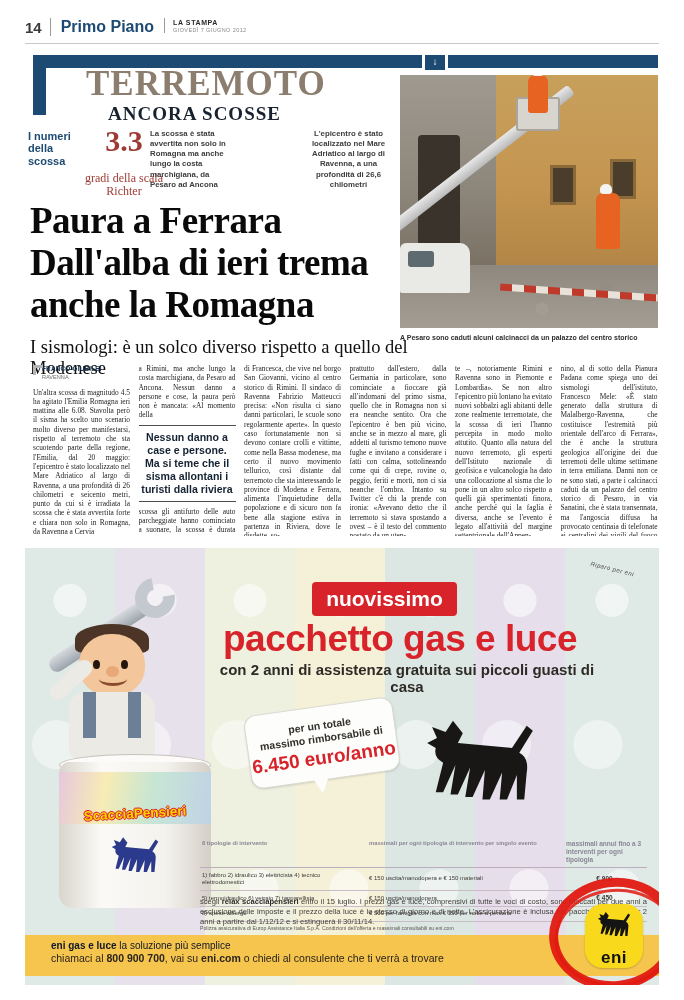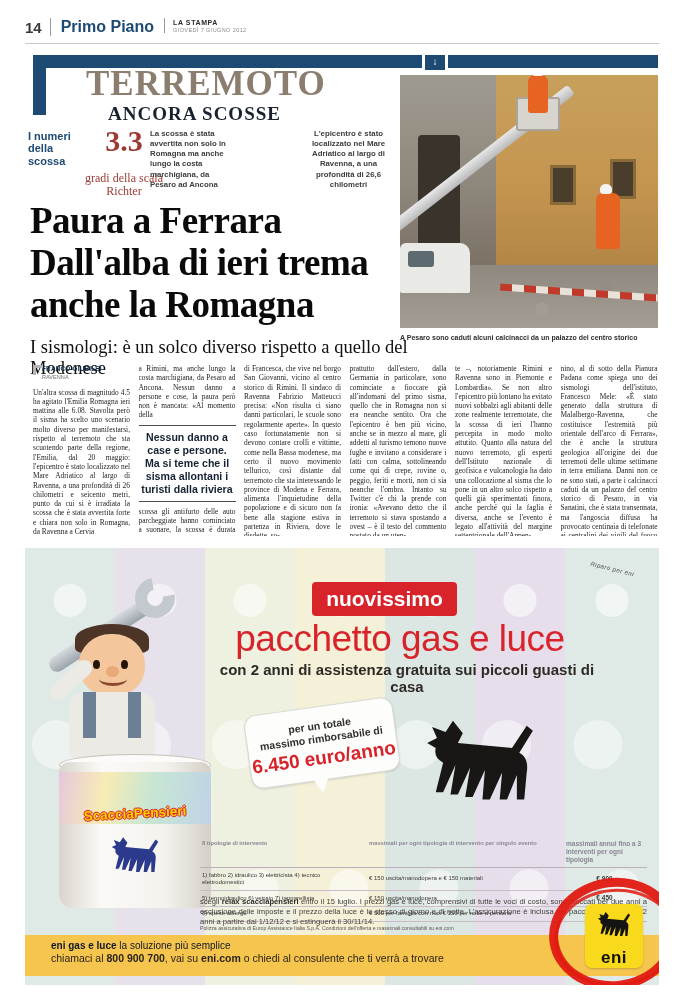--- a/index.html
+++ b/index.html
@@ -93,21 +93,21 @@
   .stripe { position:absolute; top:0; height:437px; width:90px; }
   .blobs { background-image:
       radial-gradient(circle at 50% 12%, rgba(255,255,255,.55) 16px, transparent 17px),
       radial-gradient(circle at 35% 45%, rgba(255,255,255,.45) 24px, transparent 25px),
       radial-gradient(circle at 60% 78%, rgba(255,255,255,.5) 19px, transparent 20px); }
   .ad-handwriting { position:absolute; left:565px; top:18px; font-size:6px; color:#4a4a4a;
     font-style:italic; transform:rotate(14deg); letter-spacing:0.5px; }
   .ad-badge { position:absolute; left:287px; top:34px; width:145px; height:34px; background:#d8232a;
     border-radius:4px; color:#fff; font-weight:bold; font-size:21px; text-align:center; line-height:33px; }
   .ad-title { position:absolute; left:180px; top:70px; width:390px; text-align:center;
-    font-weight:normal; font-size:37px; color:#d8232a; letter-spacing:-0.5px; }
+    font-weight:bold; font-size:37px; color:#d8232a; letter-spacing:-0.5px; }
   .ad-subtitle { position:absolute; left:187px; top:113px; width:390px; text-align:center;
     font-weight:bold; font-size:15px; color:#2e2b26; }
 
   .bubble { position:absolute; left:222px; top:158px; width:150px; height:74px; background:#fdfdfb;
     border:1px solid #d8d8d2; border-radius:12px; transform:rotate(-8deg);
     text-align:center; padding-top:12px; box-shadow:0 1px 2px rgba(0,0,0,.12); }
   .bubble::after { content:""; position:absolute; left:60px; bottom:-14px; width:0; height:0;
     border-left:8px solid transparent; border-right:8px solid transparent; border-top:16px solid #fdfdfb; }
   .bubble .b-l1, .bubble .b-l2 { font-size:10.5px; font-weight:bold; color:#33302b; line-height:1.25; }
   .bubble .b-amt { font-size:19px; font-weight:bold; color:#d8232a; margin-top:2px; }
@@ -164,21 +164,21 @@
   .fineprint { position:absolute; left:175px; top:377px; width:447px; font-size:5.2px; color:#5a5752; }
 
   
   .ybar { position:absolute; left:0; top:387px; width:634px; height:41px; background:#f6c54d; padding:5px 0 0 26px; }
   .ybar .y1 { font-size:10px; color:#0f172a; }
   .ybar .y1 b { font-weight:bold; }
   .ybar .y2 { font-size:10.5px; color:#2a241c; margin-top:1px; }
 
   
   .eni-logo { position:absolute; left:560px; top:356px; width:58px; height:64px; background:#f9d91c;
-    border-radius:7px; box-shadow:0 1px 2px rgba(0,0,0,.2); text-align:center; padding-top:5px; }
+    border-radius:18px; box-shadow:0 1px 2px rgba(0,0,0,.2); text-align:center; padding-top:5px; }
   .eni-logo svg { width:36px; height:36px; }
   .eni-word { font-size:17px; font-weight:bold; color:#111; letter-spacing:0.5px; line-height:1; }
   .red-circle { position:absolute; left:524px; top:330px; width:130px; height:112px;
     border:9px solid rgba(226,26,17,.95); border-radius:50%; transform:rotate(-7deg); z-index:9; }
   .red-circle::after { content:""; position:absolute; left:-4px; top:2px; width:116px; height:92px;
     border:3px solid rgba(226,26,17,.85); border-radius:50%; transform:rotate(3deg); }
 </style>
 </head>
 <body>
 

